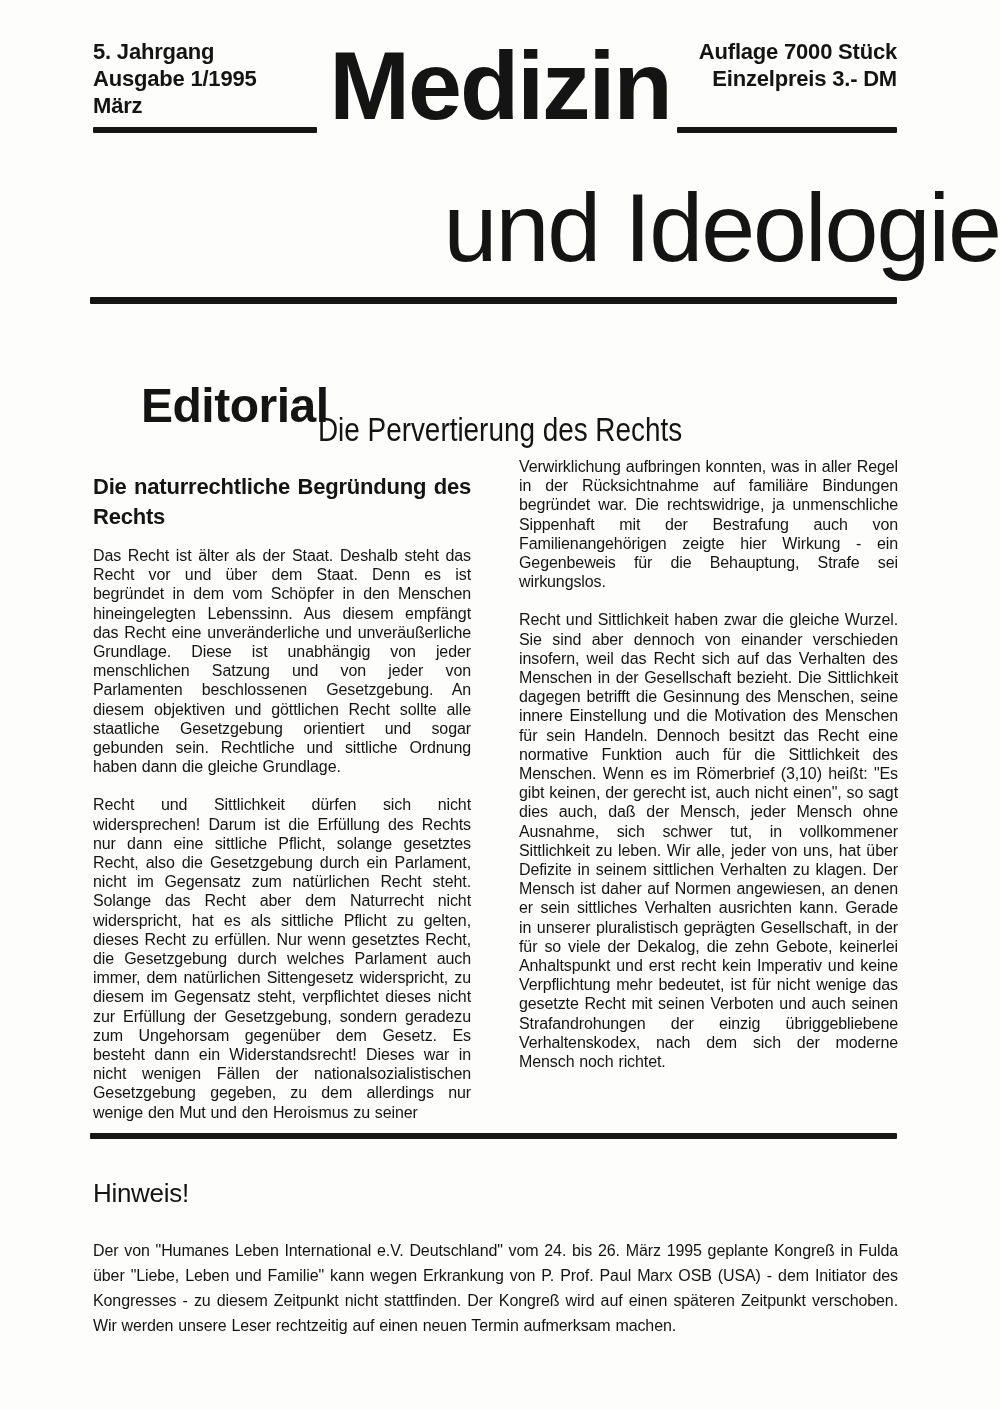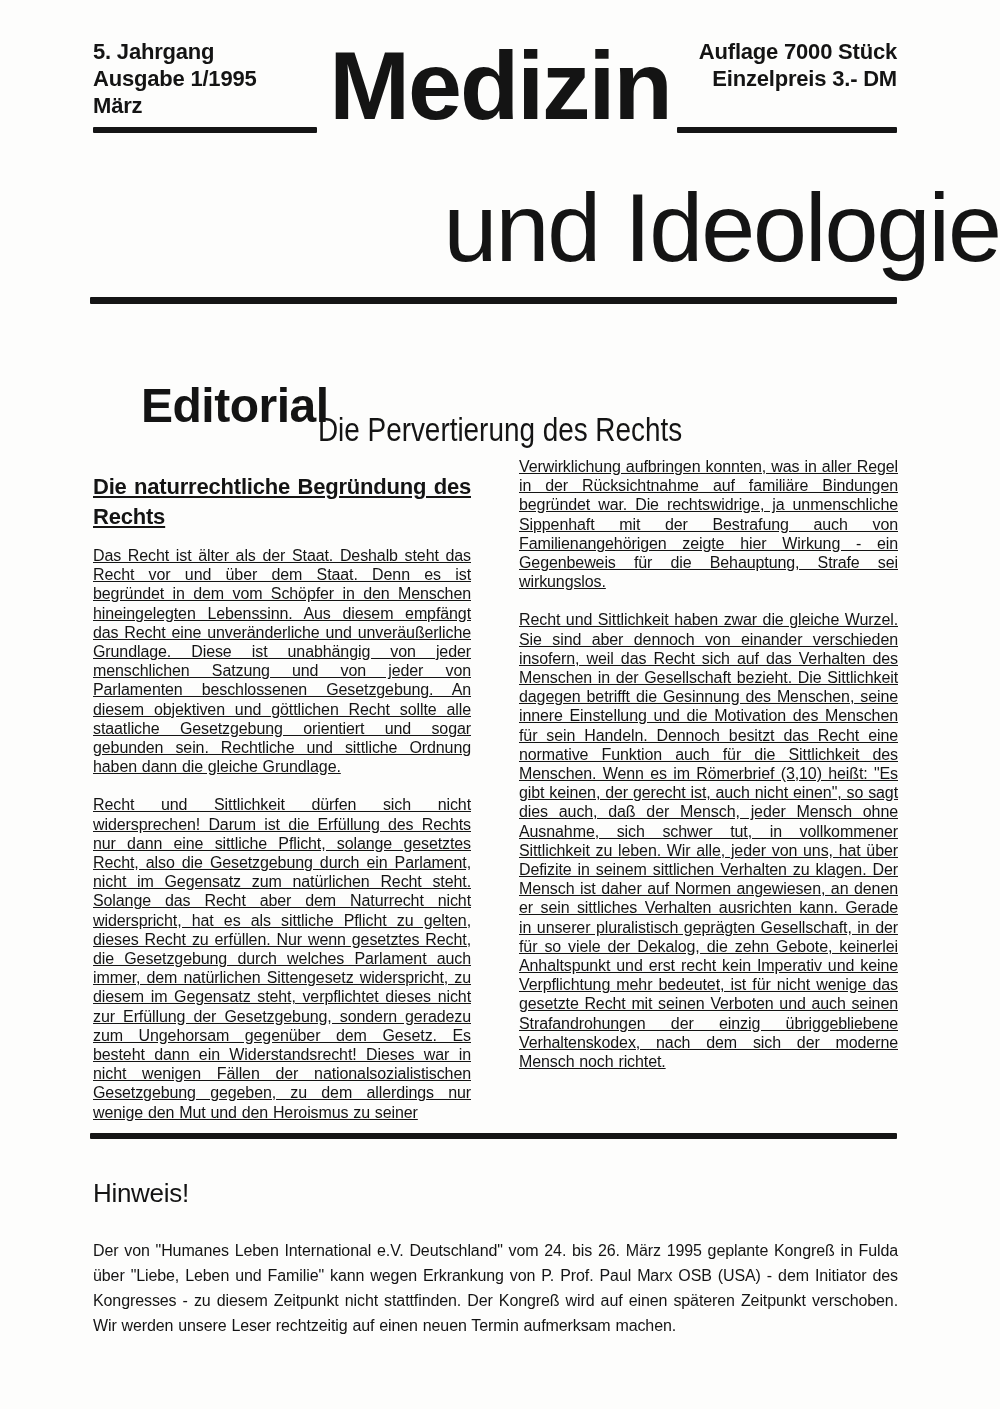--- a/index.html
+++ b/index.html
@@ -83,21 +83,21 @@
     left: 0; width: 1000px; top: 410px;
     text-align: center;
     font-size: 34px; font-weight: normal;
     white-space: nowrap;
   }
   .article-title .squeeze {
     display: inline-block;
     transform: scaleX(0.82);
     transform-origin: 50% 50%;
   }
-  .col { position: absolute; text-decoration: underline; }
+  .col { position: absolute; }
   .col-left  { left: 93px;  top: 472px; width: 378px; }
   .col-right { left: 519px; top: 457px; width: 379px; }
   .col-heading {
     font-size: 22px; font-weight: bold;
     line-height: 30px;
     margin: 0 0 14px 0;
     letter-spacing: -0.2px;
   }
   .col-heading .spread {
     display: block;

